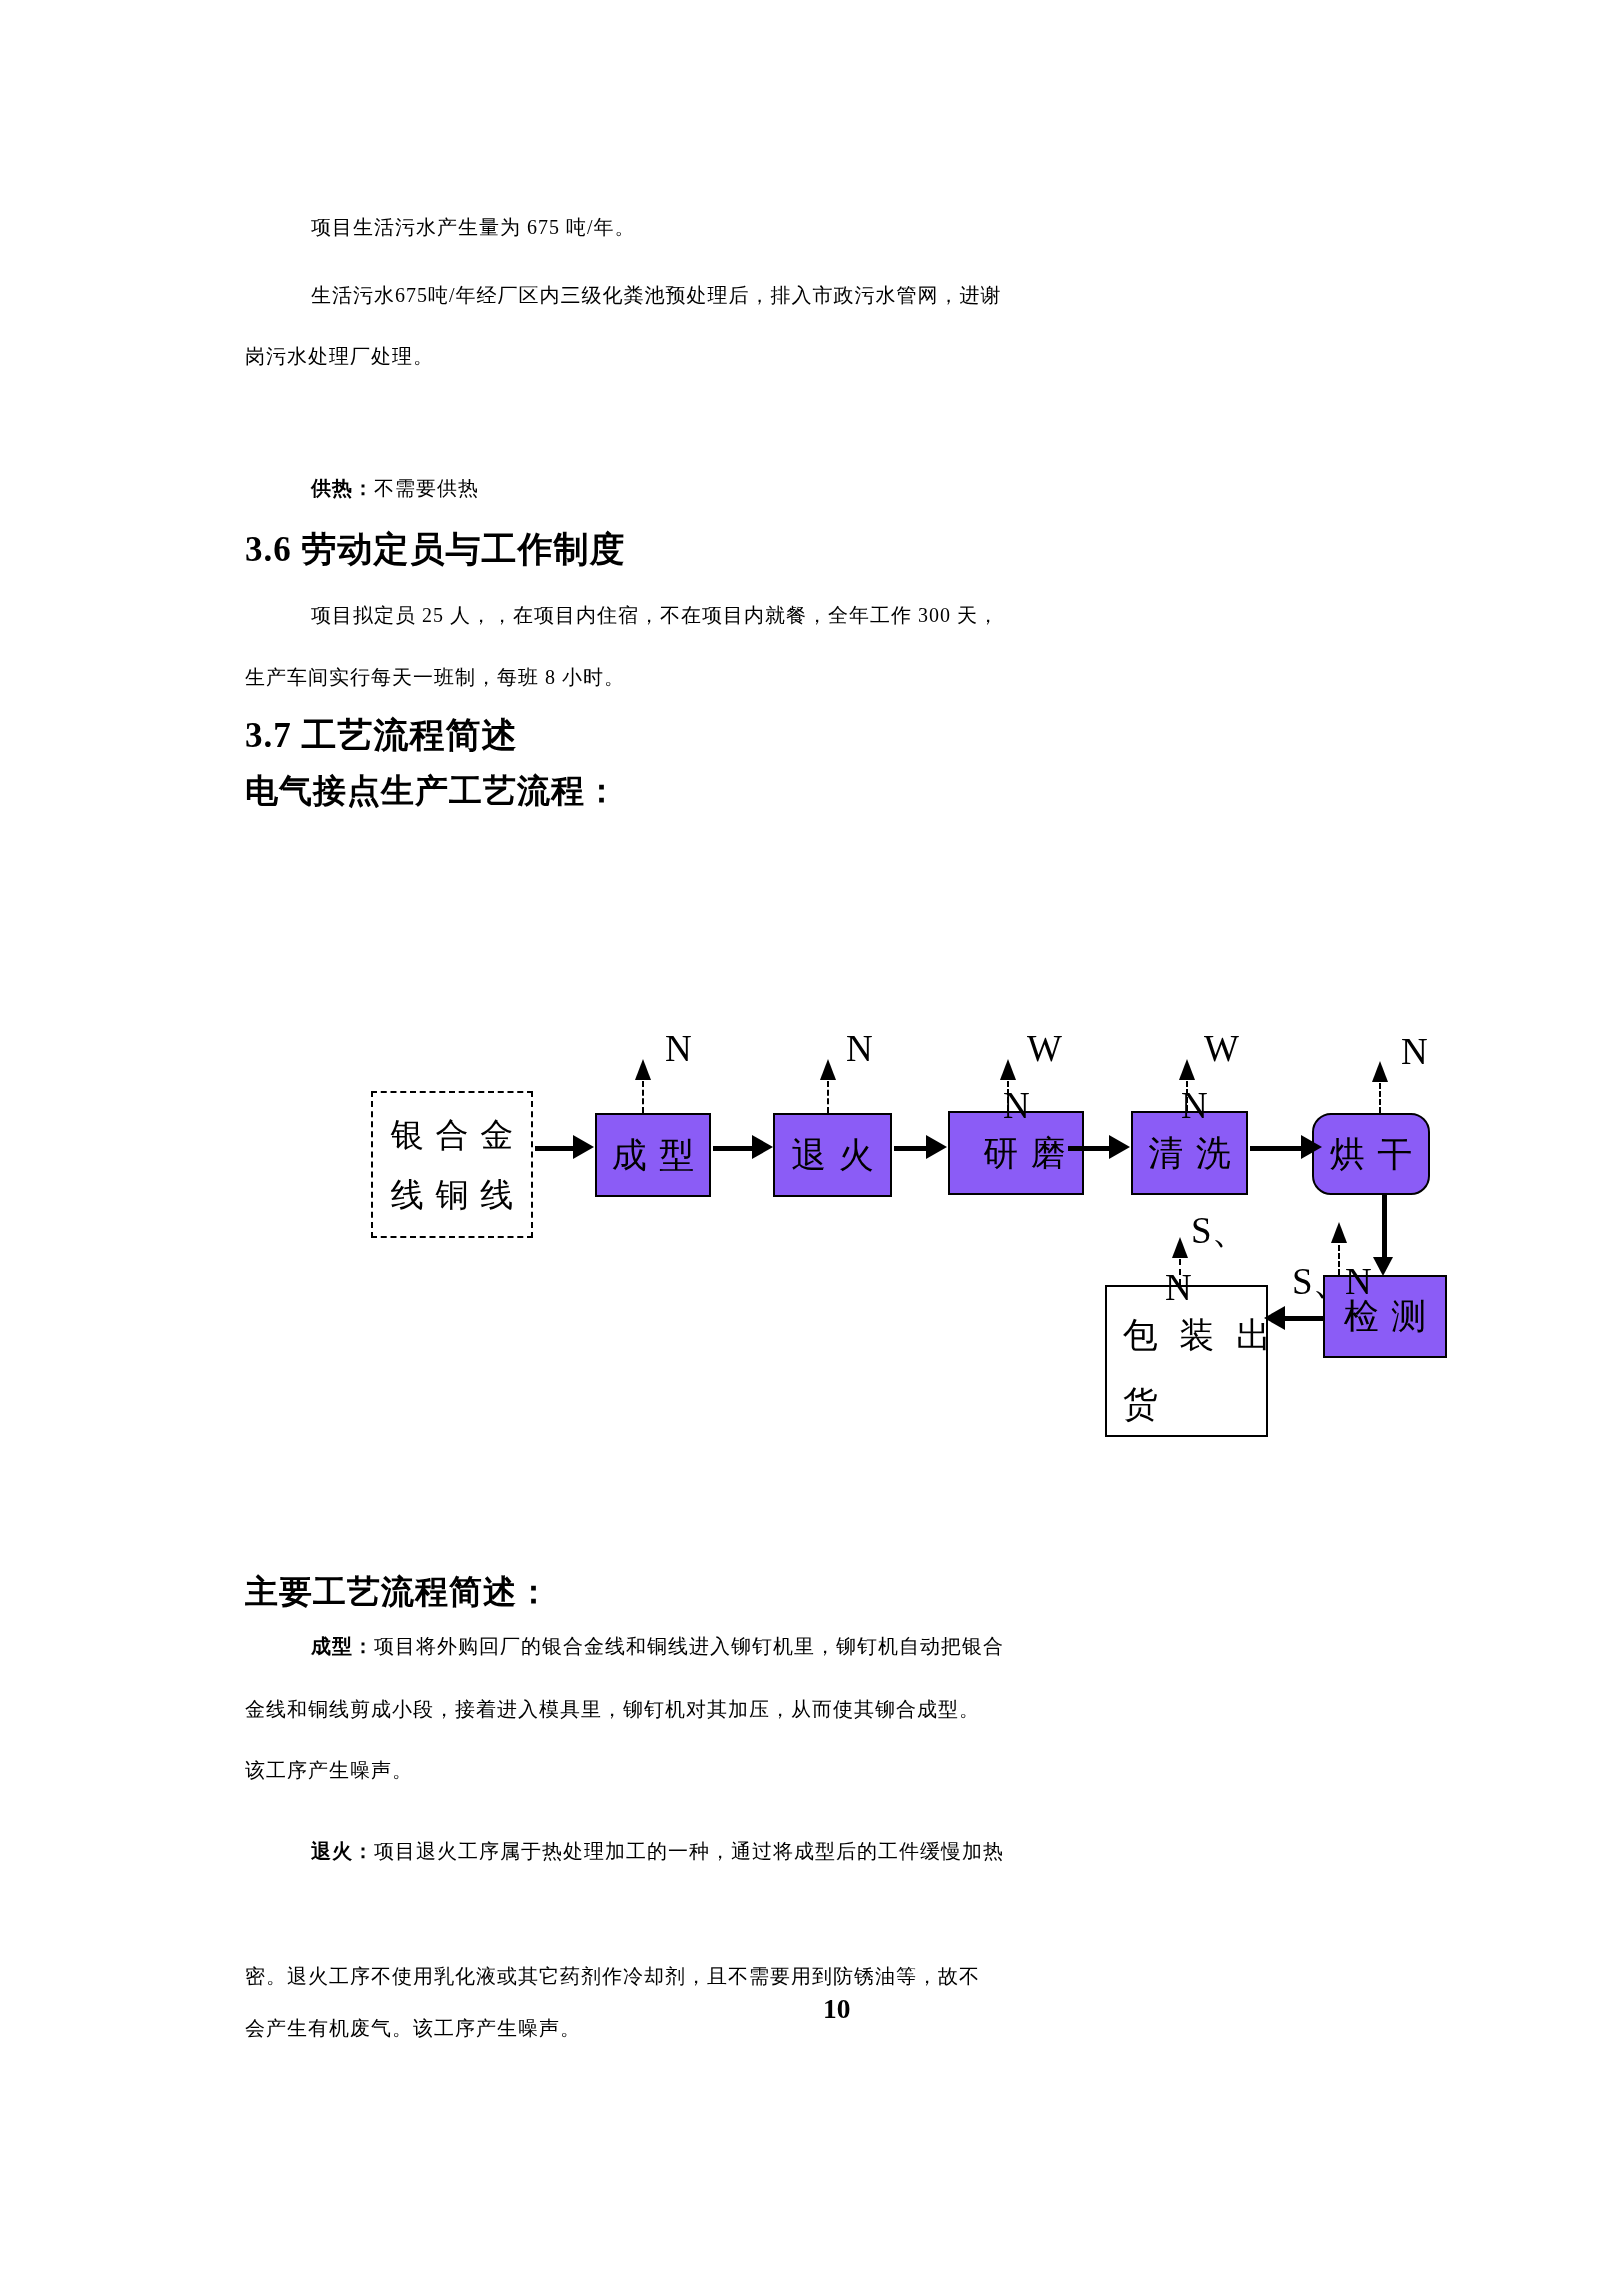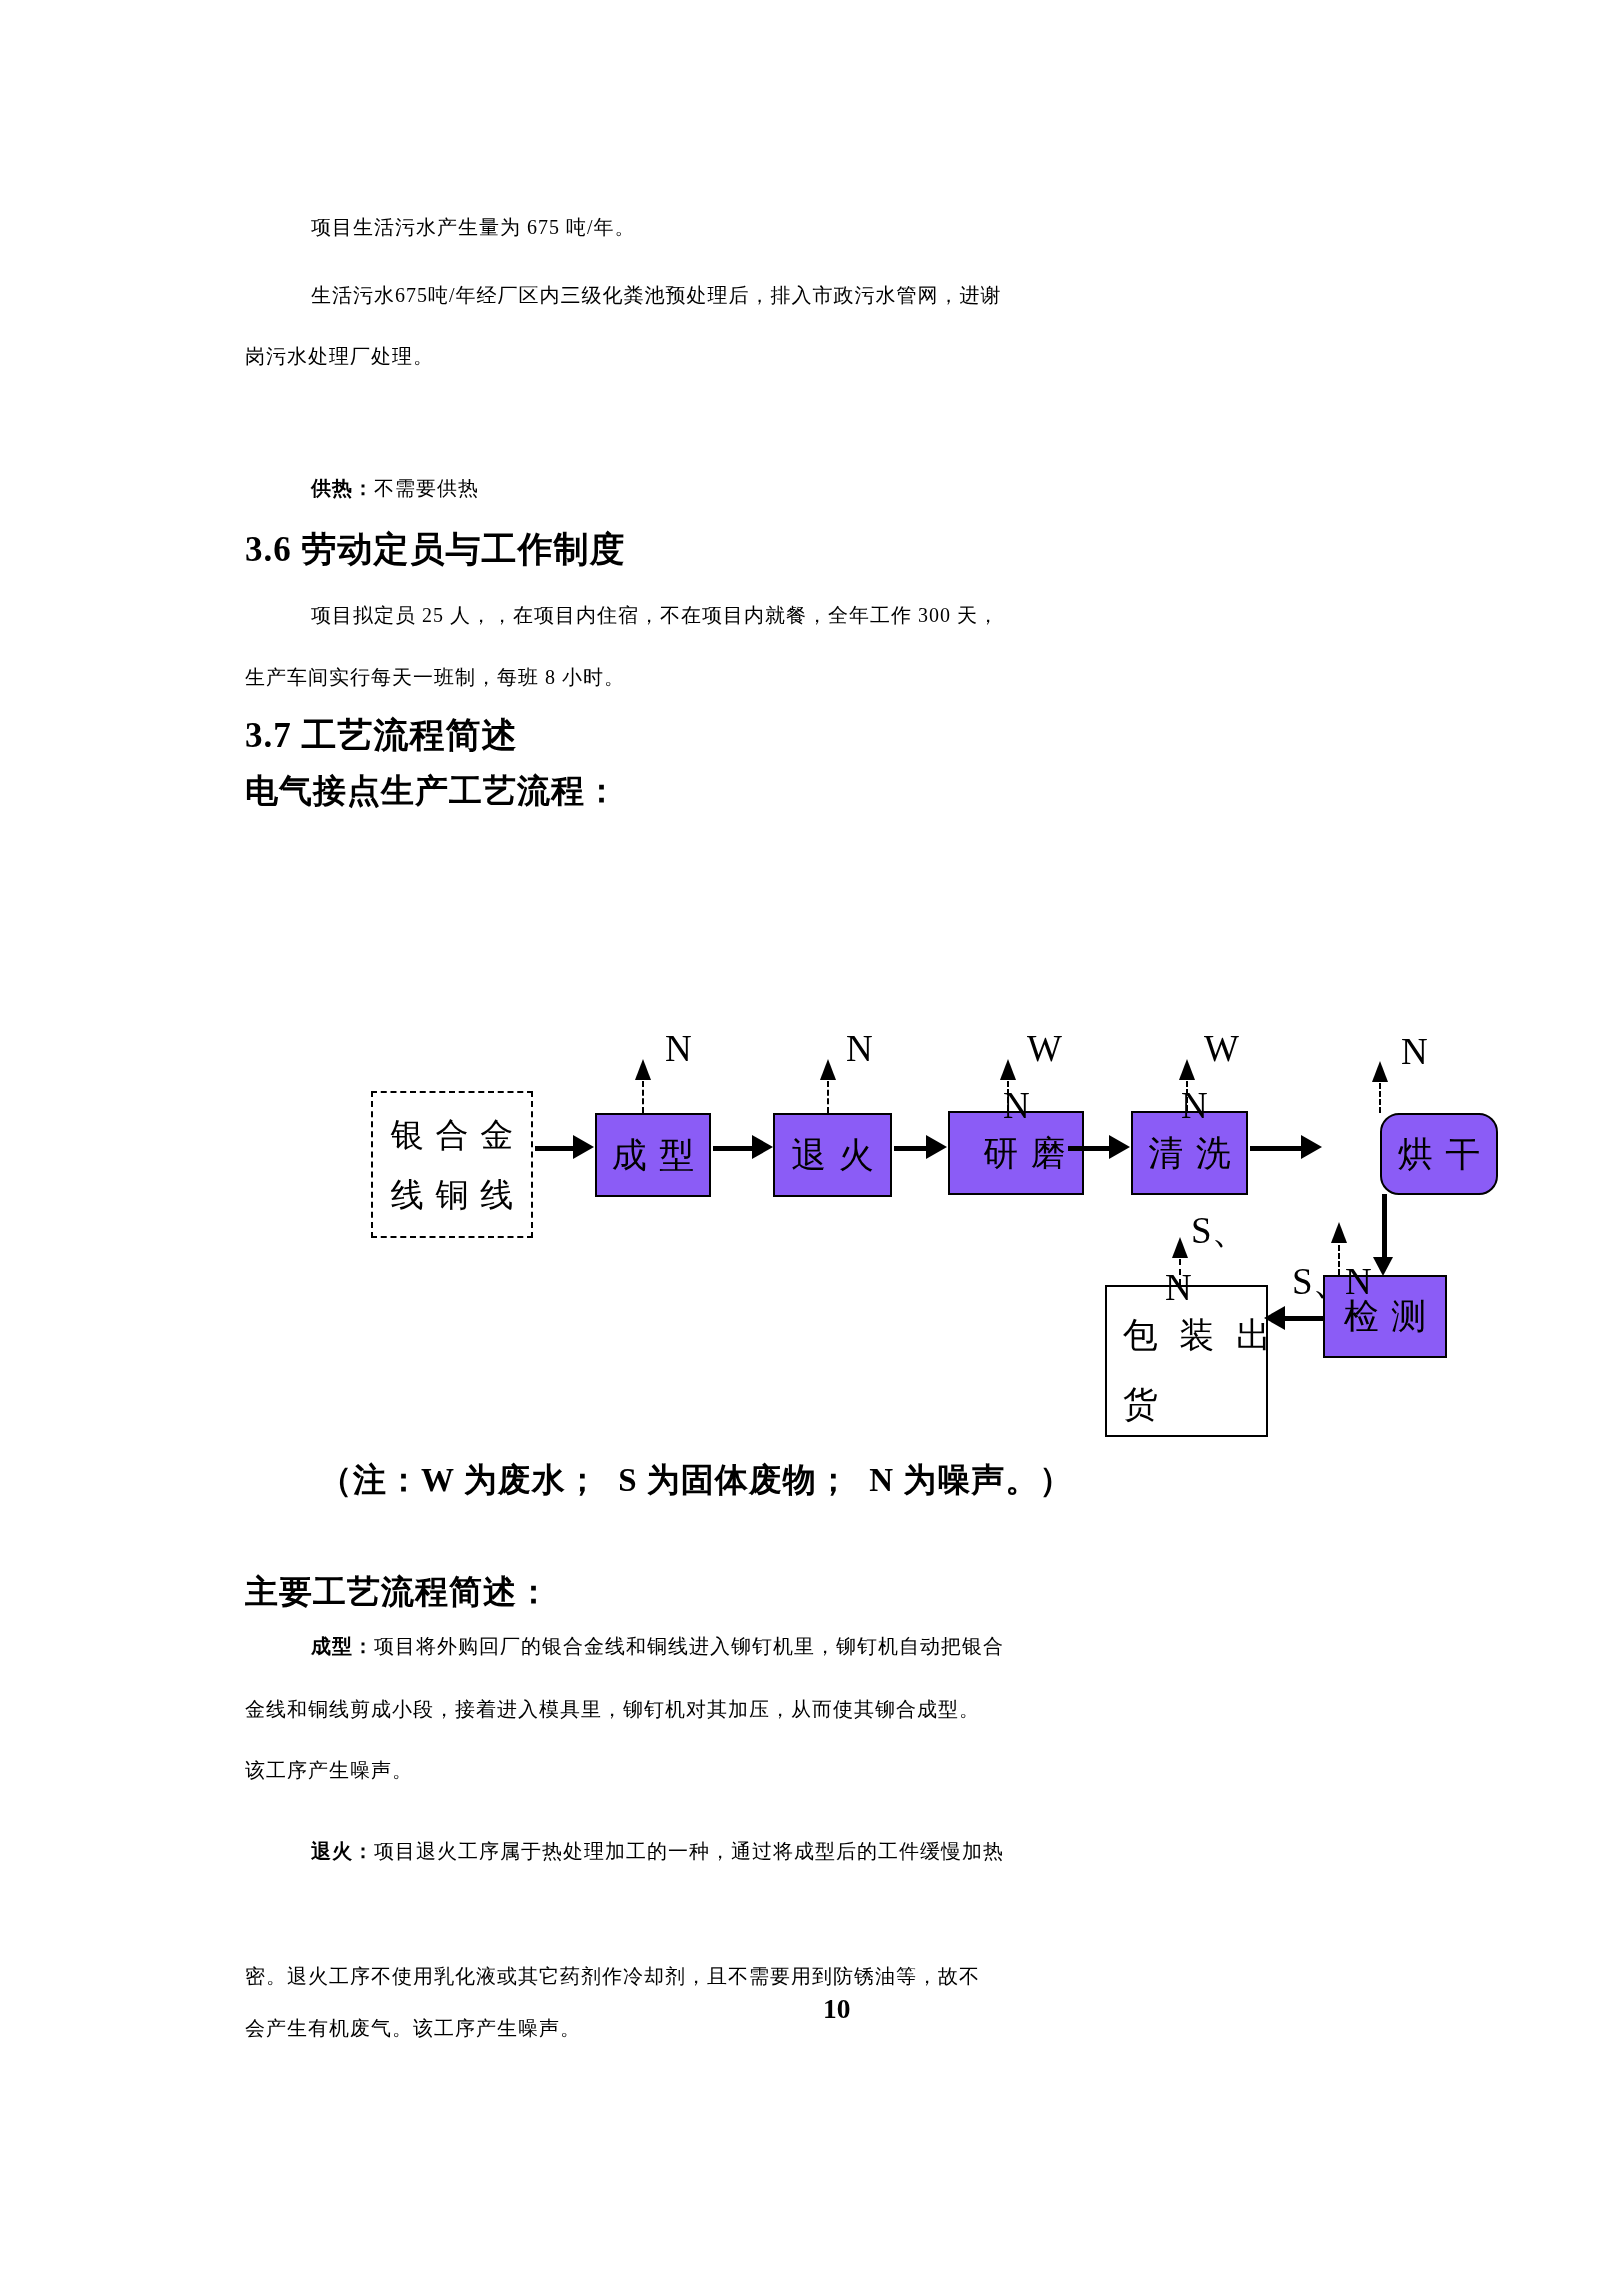--- a/index.html
+++ b/index.html
@@ -49,21 +49,21 @@
   <div class="fc">
 
     <div class="dbox" style="left:371px;top:1091px;width:158px;height:143px;">
       <span>银合金</span>
       <span>线铜线</span>
     </div>
     <div class="box" style="left:595px;top:1113px;width:112px;height:80px;">成型</div>
     <div class="box" style="left:773px;top:1113px;width:115px;height:80px;">退火</div>
     <div class="box" style="left:948px;top:1111px;width:115px;height:80px;padding-left:17px;">研磨</div>
     <div class="box" style="left:1131px;top:1111px;width:113px;height:80px;">清洗</div>
-    <div class="box" style="left:1380px;top:1113px;width:114px;height:78px;border-radius:19px;">烘干</div>
+    <div class="box" style="left:1312px;top:1113px;width:114px;height:78px;border-radius:19px;">烘干</div>
     <div class="box" style="left:1323px;top:1275px;width:120px;height:79px;">检测</div>
     <div class="pbox" style="left:1105px;top:1285px;width:143px;height:134px;"><span>包装出</span><br><span>货</span></div>
 
     <div class="shaft-h" style="left:535px;top:1146px;width:41px;"></div>
     <div class="head-r" style="left:573px;top:1135px;"></div>
     <div class="shaft-h" style="left:713px;top:1146px;width:41px;"></div>
     <div class="head-r" style="left:752px;top:1135px;"></div>
     <div class="shaft-h" style="left:894px;top:1146px;width:34px;"></div>
     <div class="head-r" style="left:926px;top:1135px;"></div>
     <div class="shaft-h" style="left:1068px;top:1146px;width:42px;"></div>
@@ -98,21 +98,20 @@
     <div class="lbl" style="left:1003px;top:1086px;">N</div>
     <div class="lbl" style="left:1204px;top:1029px;">W</div>
     <div class="lbl" style="left:1181px;top:1086px;">N</div>
     <div class="lbl" style="left:1401px;top:1032px;">N</div>
     <div class="lbl" style="left:1191px;top:1211px;">S、</div>
     <div class="lbl" style="left:1165px;top:1268px;">N</div>
     <div class="lbl" style="left:1292px;top:1262px;">S、</div>
     <div class="lbl" style="left:1345px;top:1262px;">N</div>
   </div>
 
-  <div class="h2" style="left:319px;top:1459px;">（注：W 为废水；  S 为固体废物；  N 为噪声。）</div>
 
   <div class="h2" style="left:245px;top:1571px;">主要工艺流程简述：</div>
   <div class="t" style="left:311px;top:1625px;"><span class="b">成型：</span><span>项目将外购回厂的银合金线和铜线进入铆钉机里，铆钉机自动把银合</span></div>
   <div class="t" style="left:245px;top:1688px;">金线和铜线剪成小段，接着进入模具里，铆钉机对其加压，从而使其铆合成型。</div>
   <div class="t" style="left:245px;top:1749px;">该工序产生噪声。</div>
   <div class="t" style="left:311px;top:1830px;"><span class="b">退火：</span><span>项目退火工序属于热处理加工的一种，通过将成型后的工件缓慢加热</span></div>
   <div class="t" style="left:245px;top:1955px;">密。退火工序不使用乳化液或其它药剂作冷却剂，且不需要用到防锈油等，故不</div>
   <div class="t" style="left:245px;top:2007px;">会产生有机废气。该工序产生噪声。</div>
 
   <div class="pgnum" style="left:823px;top:1992px;font-weight:bold;">10</div>

